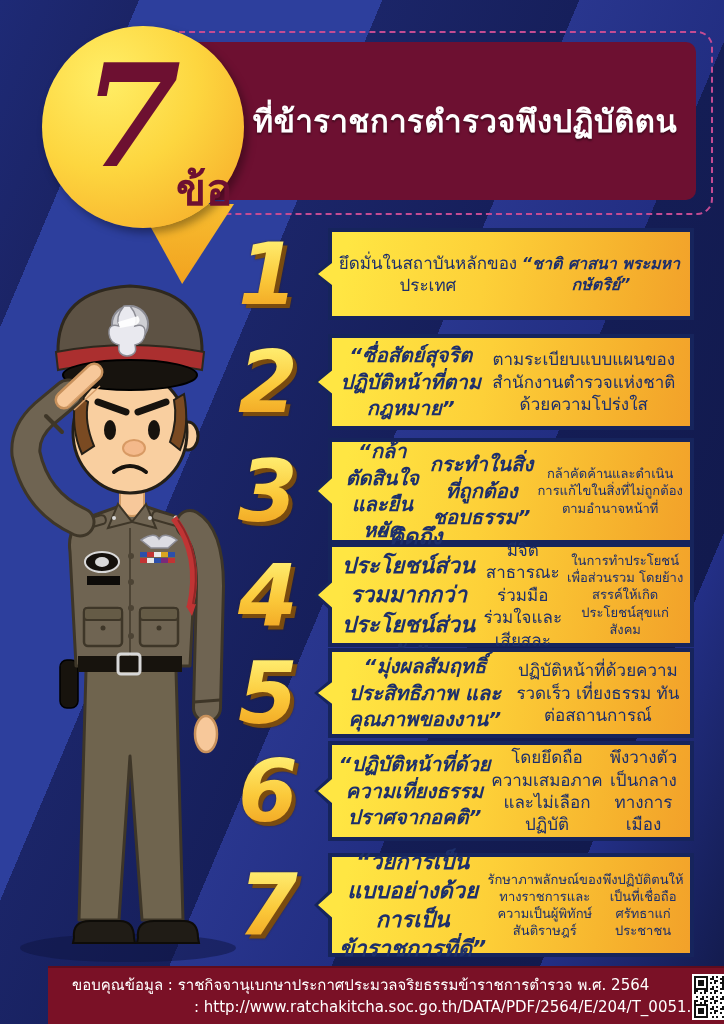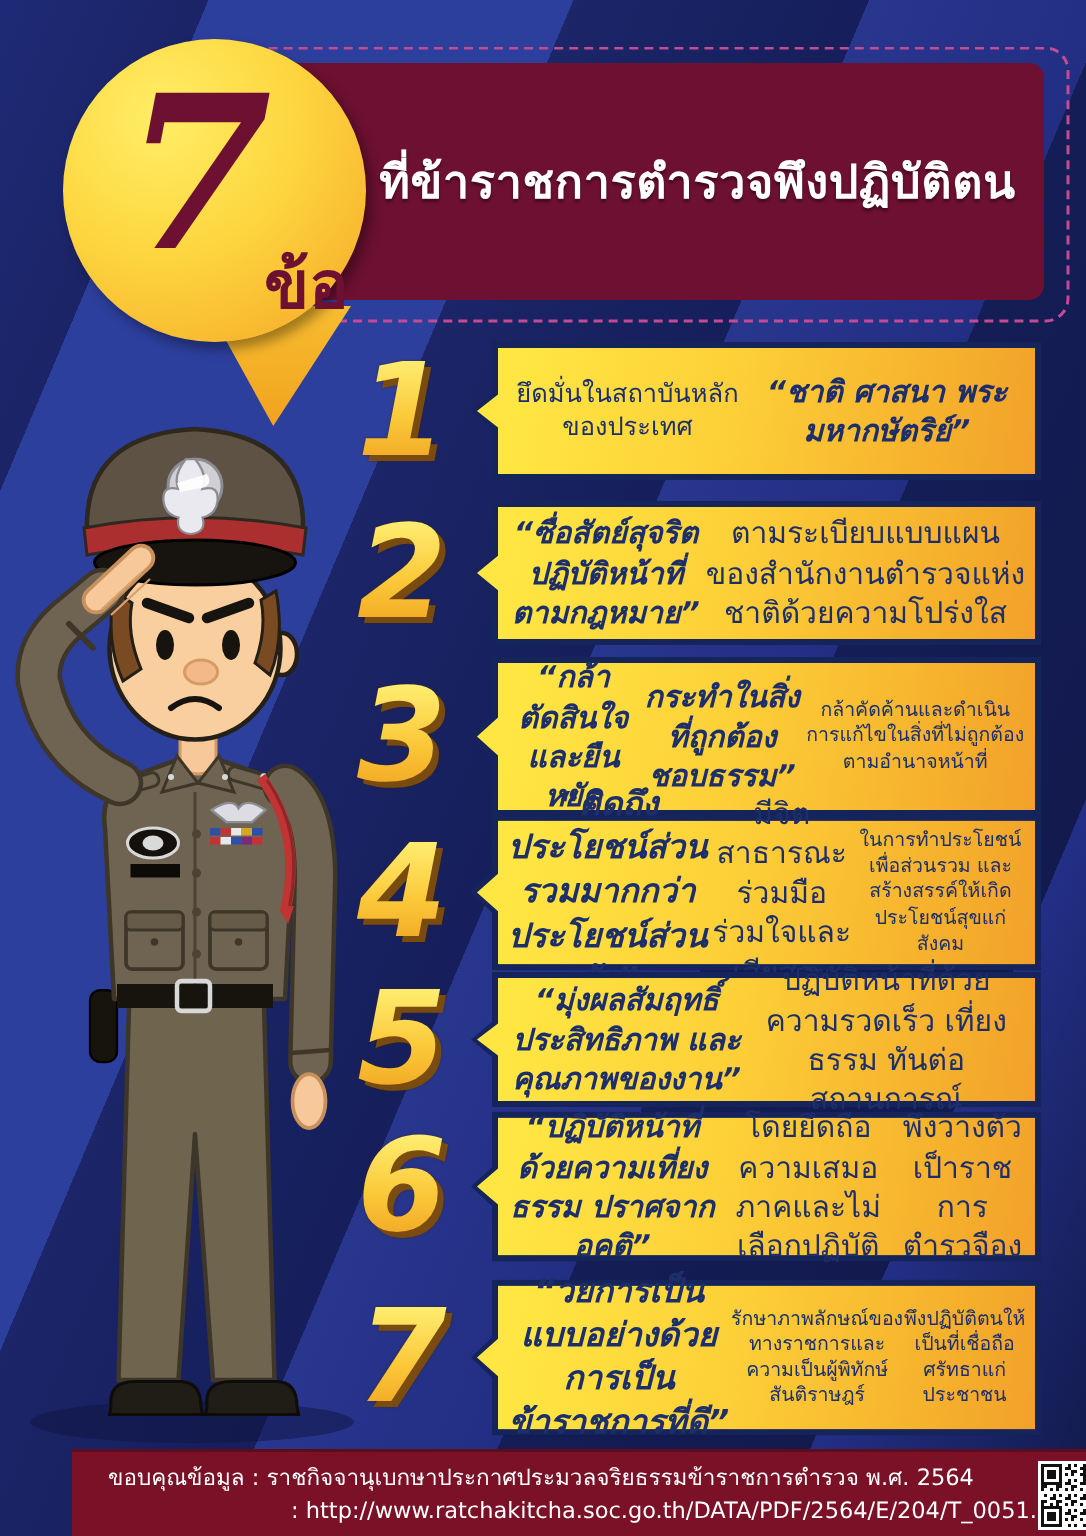--- a/index.html
+++ b/index.html
@@ -66,22 +66,22 @@
   .box-border{position:absolute;inset:0;background:#16245c;
     clip-path:polygon(14px 0,100% 0,100% 100%,14px 100%,14px 63%,0 50%,14px 37%);
     filter:drop-shadow(2px 3px 3px rgba(0,0,0,.4));}
   .box-fill{position:absolute;inset:4px;
     background:linear-gradient(100deg,#ffe643 8%,#fdd038 45%,#f5ae2c 85%,#f2a12a 100%);
     clip-path:polygon(14px 0,100% 0,100% 100%,14px 100%,14px 63%,0 50%,14px 37%);}
   .box-content{position:absolute;inset:4px 10px 4px 24px;display:flex;flex-direction:row;
     justify-content:center;align-items:center;text-align:center;}
   .line{color:#1d2f6b;line-height:1.32;}
   .line.bold{font-weight:700;font-style:italic;}
-  .fs22{font-size:20px}.fs20{font-size:20px}.fs19{font-size:22px}
-  .fs17{font-size:17px}.fs14{font-size:20px}.fs13{font-size:13px}
+  .fs22{font-size:16px}.fs20{font-size:20px}.fs19{font-size:22px}
+  .fs17{font-size:17px}.fs14{font-size:17px}.fs13{font-size:13px}
   
   .officer{position:absolute;left:-6px;top:256px;width:270px;height:710px;z-index:3;}
   
   .footer{
     position:absolute;left:0;bottom:0;width:724px;height:58px;background:#7a1126;z-index:6;
     border-top:2px solid #5e0c1d;box-sizing:border-box;
     display:flex;align-items:center;margin-left:48px;
   }
   .credit{padding-left:24px;color:#ffffff;font-size:15px;line-height:1.5;}
   .credit-line2{padding-left:122px;}
@@ -250,21 +250,21 @@
   </div>
 
   <div class="item i4">
     <div class="num">4</div>
     <div class="box">
       <div class="box-border"></div>
         <div class="box-fill"></div>
       <div class="box-content">
         <div class="line bold fs19">“คิดถึงประโยชน์ส่วนรวมมากกว่าประโยชน์ส่วนตัว”</div>
         <div class="line fs14">มีจิตสาธารณะ ร่วมมือ ร่วมใจและเสียสละ</div>
-        <div class="line fs13">ในการทำประโยชน์เพื่อส่วนรวม และสร้างสรรค์ให้เกิดประโยชน์สุขแก่สังคม</div>
+        <div class="line fs13">ในการทำประโยชน์เพื่อส่วนรวม โดยย้างสรรค์ให้เกิดประโยชน์สุขแก่สังคม</div>
       </div>
     </div>
   </div>
 
   <div class="item i5">
     <div class="num">5</div>
     <div class="box">
       <div class="box-border"></div>
         <div class="box-fill"></div>
       <div class="box-content">
@@ -275,21 +275,21 @@
   </div>
 
   <div class="item i6">
     <div class="num">6</div>
     <div class="box">
       <div class="box-border"></div>
         <div class="box-fill"></div>
       <div class="box-content">
         <div class="line bold fs20">“ปฏิบัติหน้าที่ด้วยความเที่ยงธรรม ปราศจากอคติ”</div>
         <div class="line fs14">โดยยึดถือความเสมอภาคและไม่เลือกปฏิบัติ</div>
-        <div class="line fs14">พึงวางตัวเป็าราชการตำรวจือง</div>
+        <div class="line fs14">พึงวางตัวเป็นกลางทางการเมือง</div>
       </div>
     </div>
   </div>
 
   <div class="item i7">
     <div class="num">7</div>
     <div class="box">
       <div class="box-border"></div>
         <div class="box-fill"></div>
       <div class="box-content">

